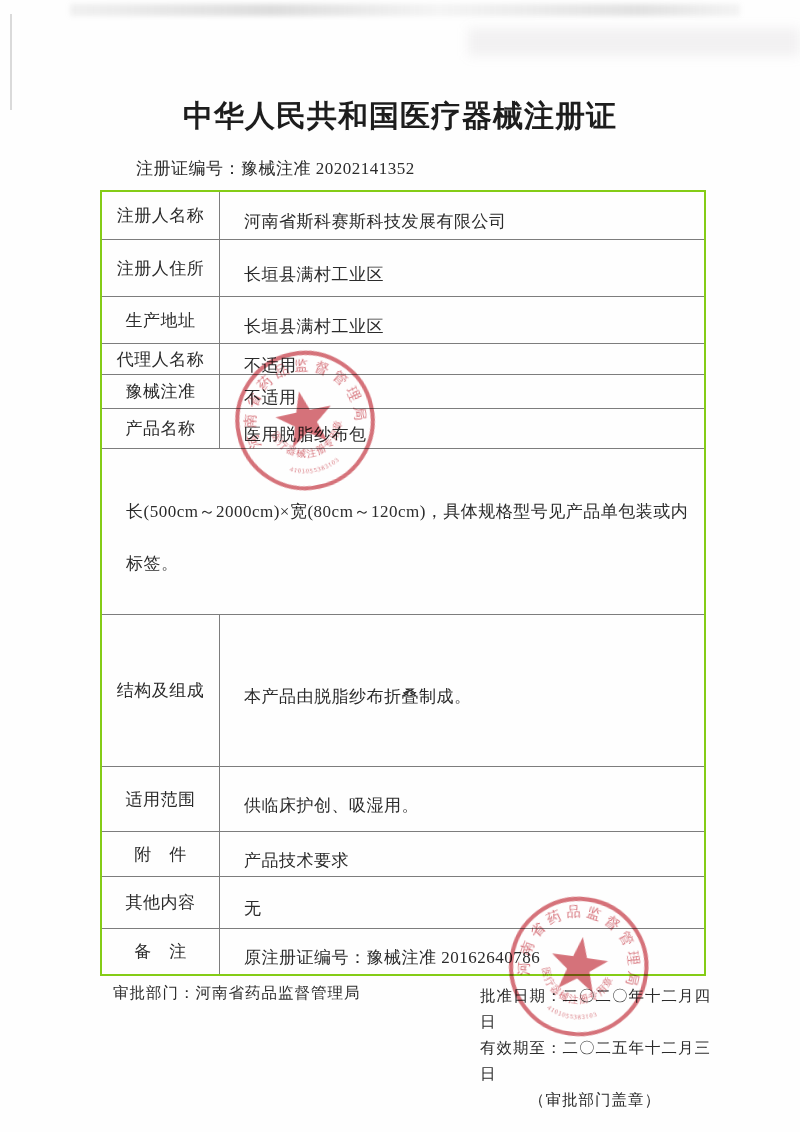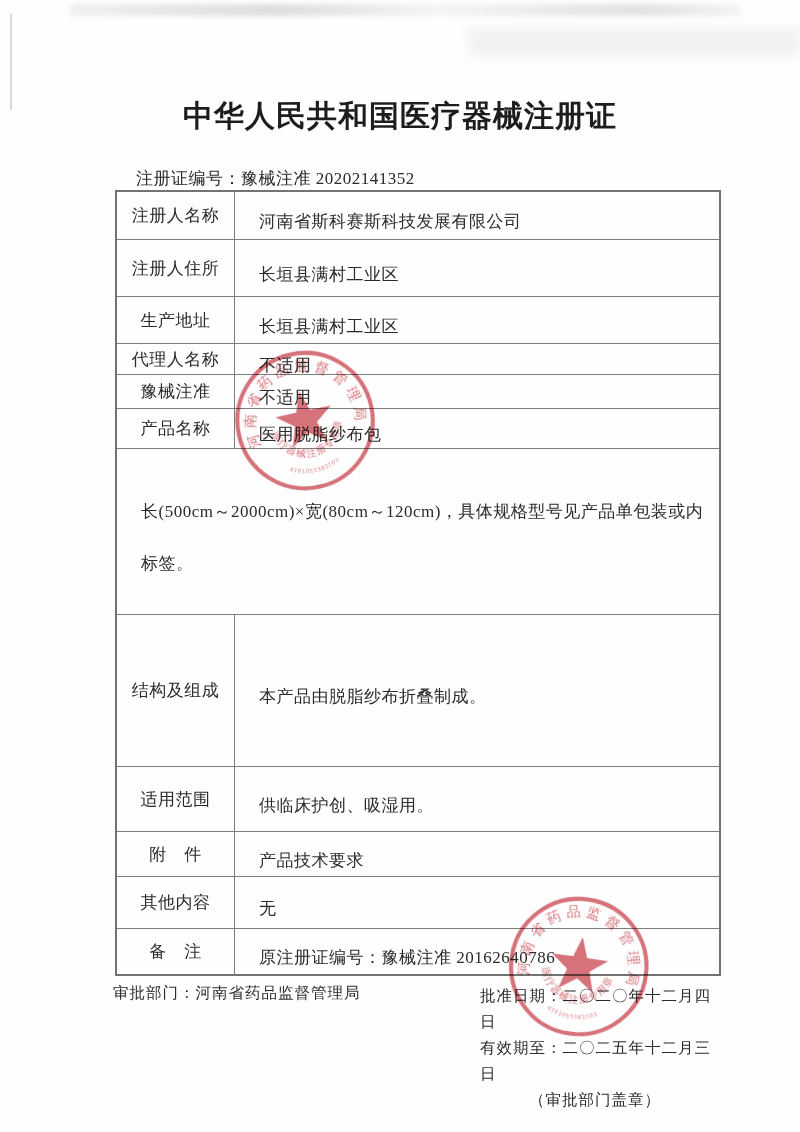--- a/index.html
+++ b/index.html
@@ -13,24 +13,24 @@
     background:linear-gradient(90deg,rgba(120,120,120,.10),rgba(105,105,105,.22) 30%,rgba(120,120,120,.07) 55%,rgba(115,115,115,.20) 85%,rgba(120,120,120,.08));
     filter:blur(2.5px);}
   .scan-blotch{position:absolute;top:28px;left:468px;width:332px;height:28px;
     background:rgba(135,130,135,.10);filter:blur(6px);}
   .scan-edge{position:absolute;top:14px;left:10px;width:2px;height:96px;
     background:rgba(90,90,90,.22);filter:blur(.6px);}
   .doc-title{
     position:absolute;top:96px;left:0;width:100%;text-align:center;
     font-size:30px;font-weight:bold;letter-spacing:1px;color:#1d1d1d;
   }
-  .reg-line{position:absolute;top:167px;left:136px;font-size:17px;letter-spacing:.5px;}
+  .reg-line{position:absolute;top:157px;left:136px;font-size:17px;letter-spacing:.5px;}
   .cert-table{
-    position:absolute;left:115px;top:190px;width:606px;
-    border:2px solid #737373;box-sizing:border-box;background:transparent;
+    position:absolute;left:100px;top:190px;width:606px;
+    border:2px solid #84cc16;box-sizing:border-box;background:transparent;
   }
   .trow{display:flex;border-bottom:1px solid #7d7d7d;box-sizing:border-box;}
   .trow:last-child{border-bottom:none;}
   .tlabel{
     width:118px;flex:0 0 118px;border-right:1px solid #7d7d7d;box-sizing:border-box;
     display:flex;align-items:center;justify-content:center;
     font-size:17px;letter-spacing:.5px;text-align:center;
   }
   .tvalue{
     flex:1;display:flex;align-items:center;box-sizing:border-box;

